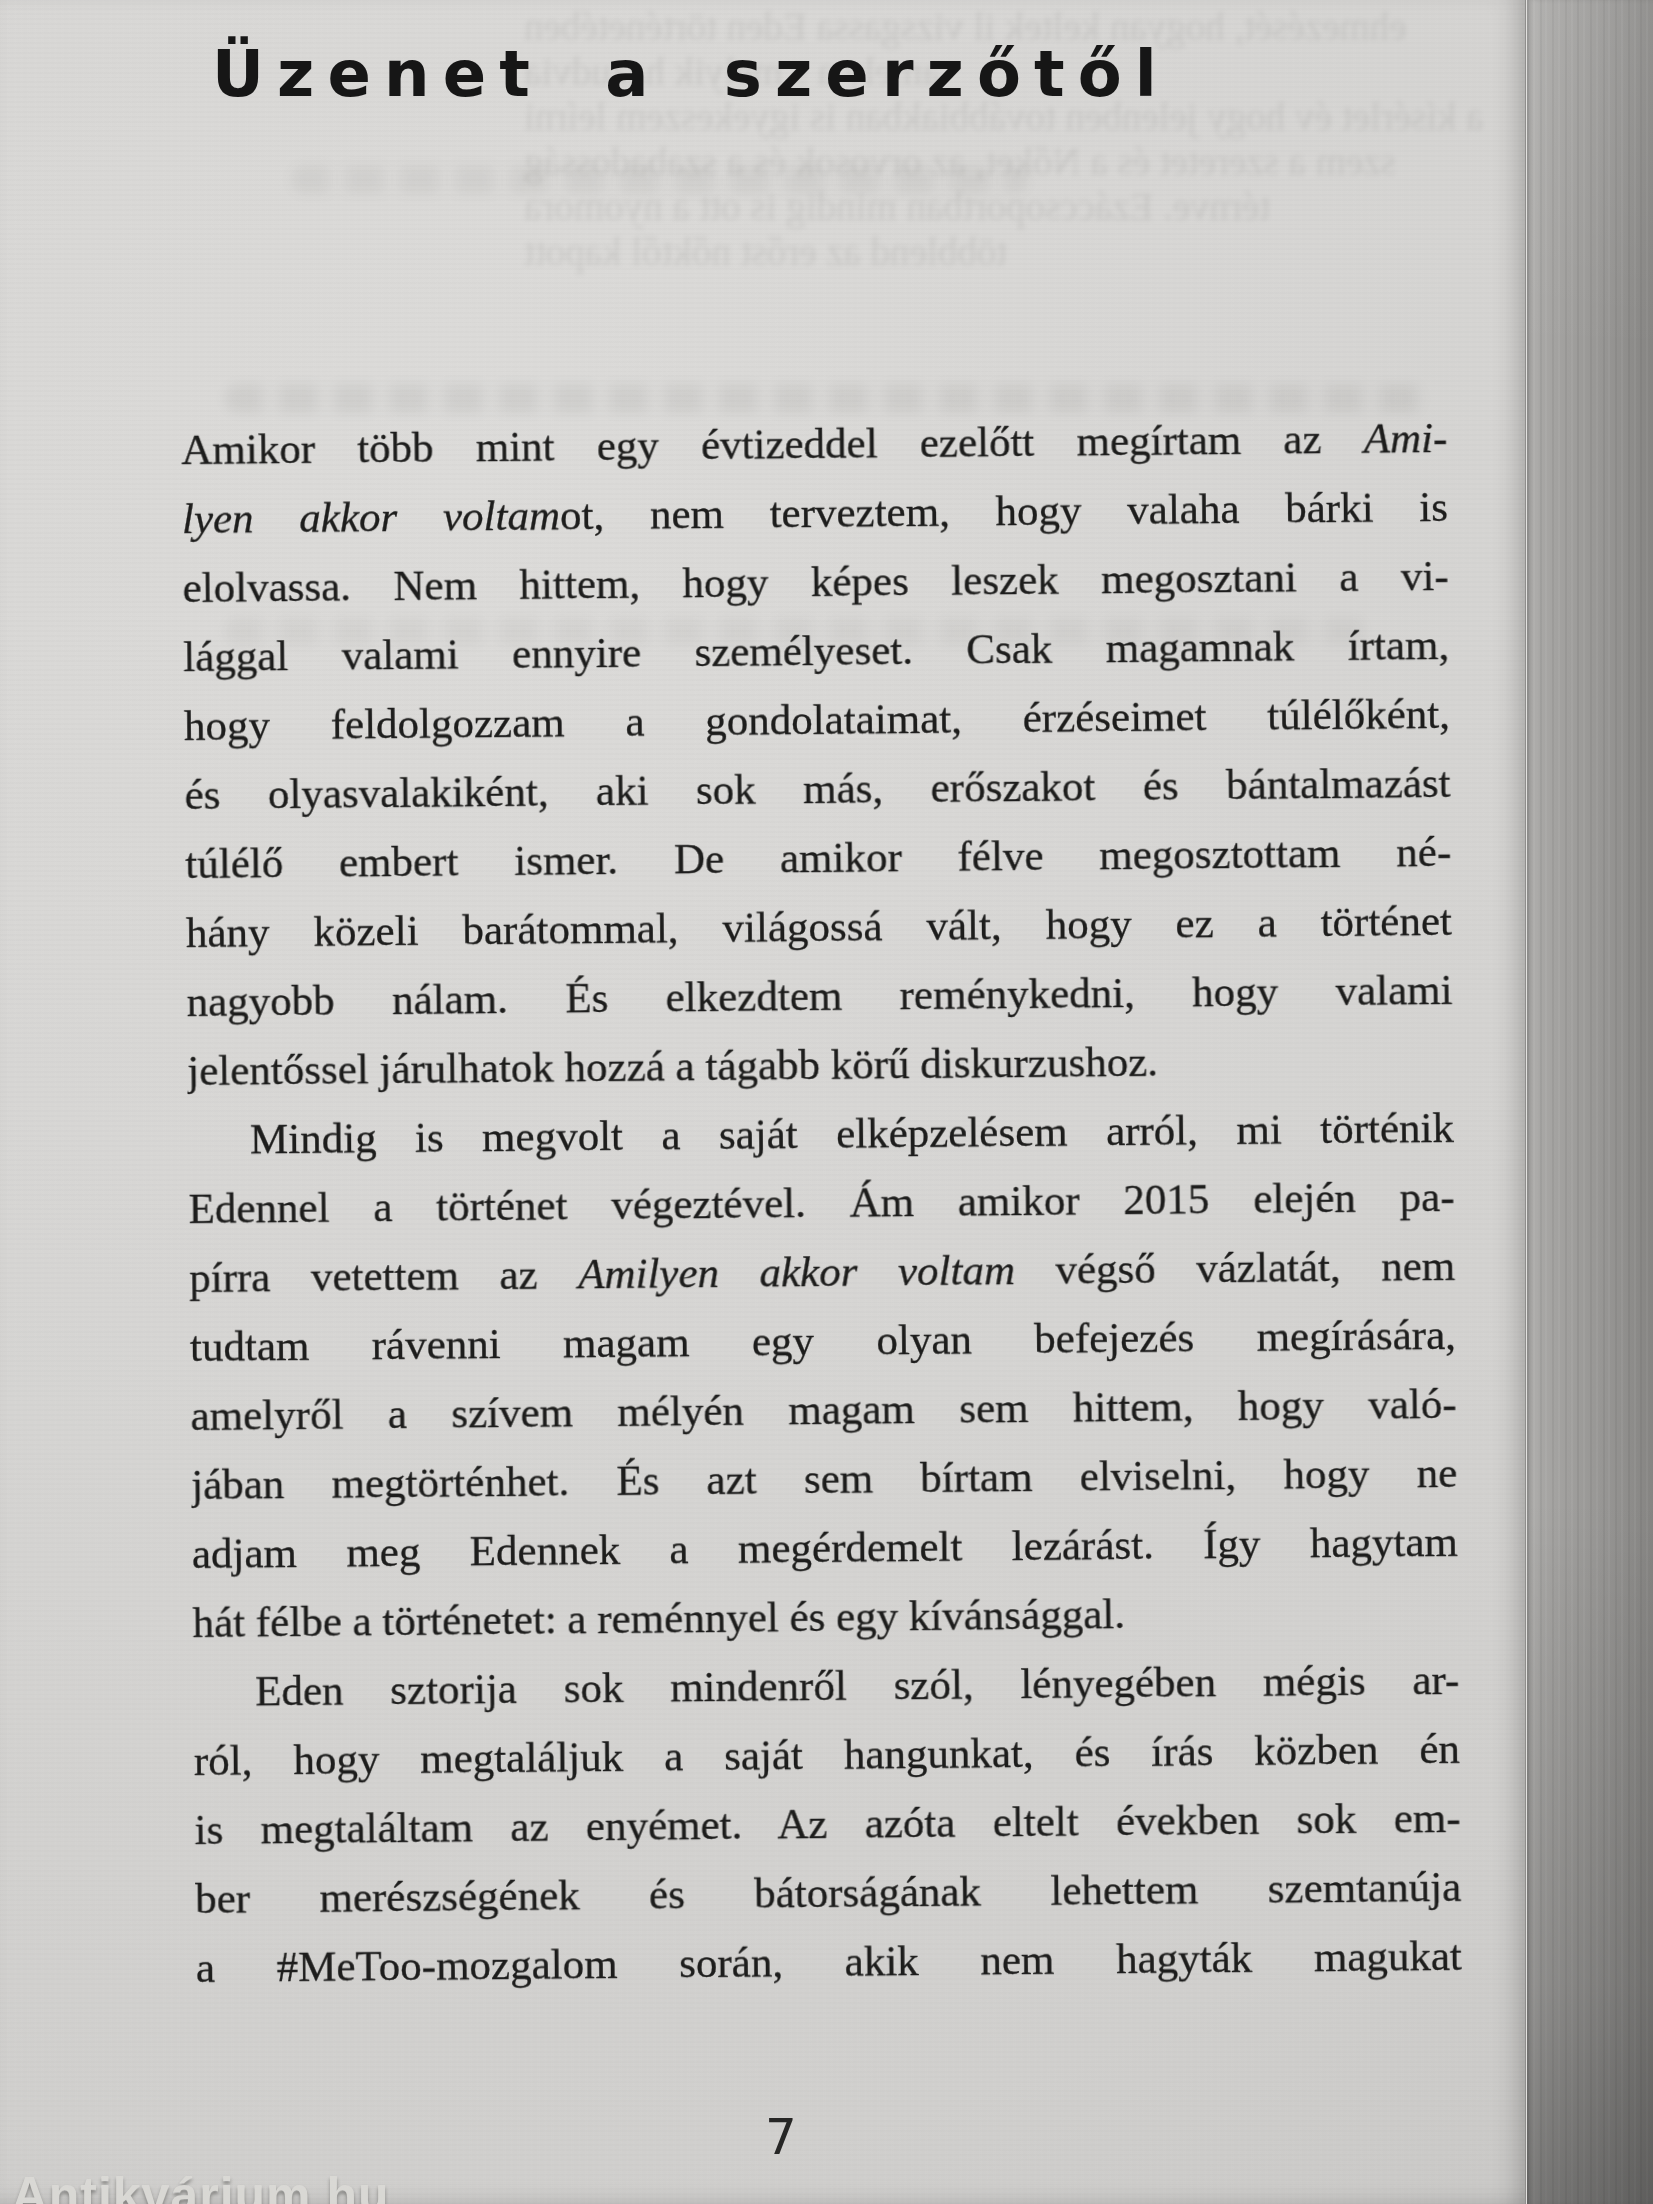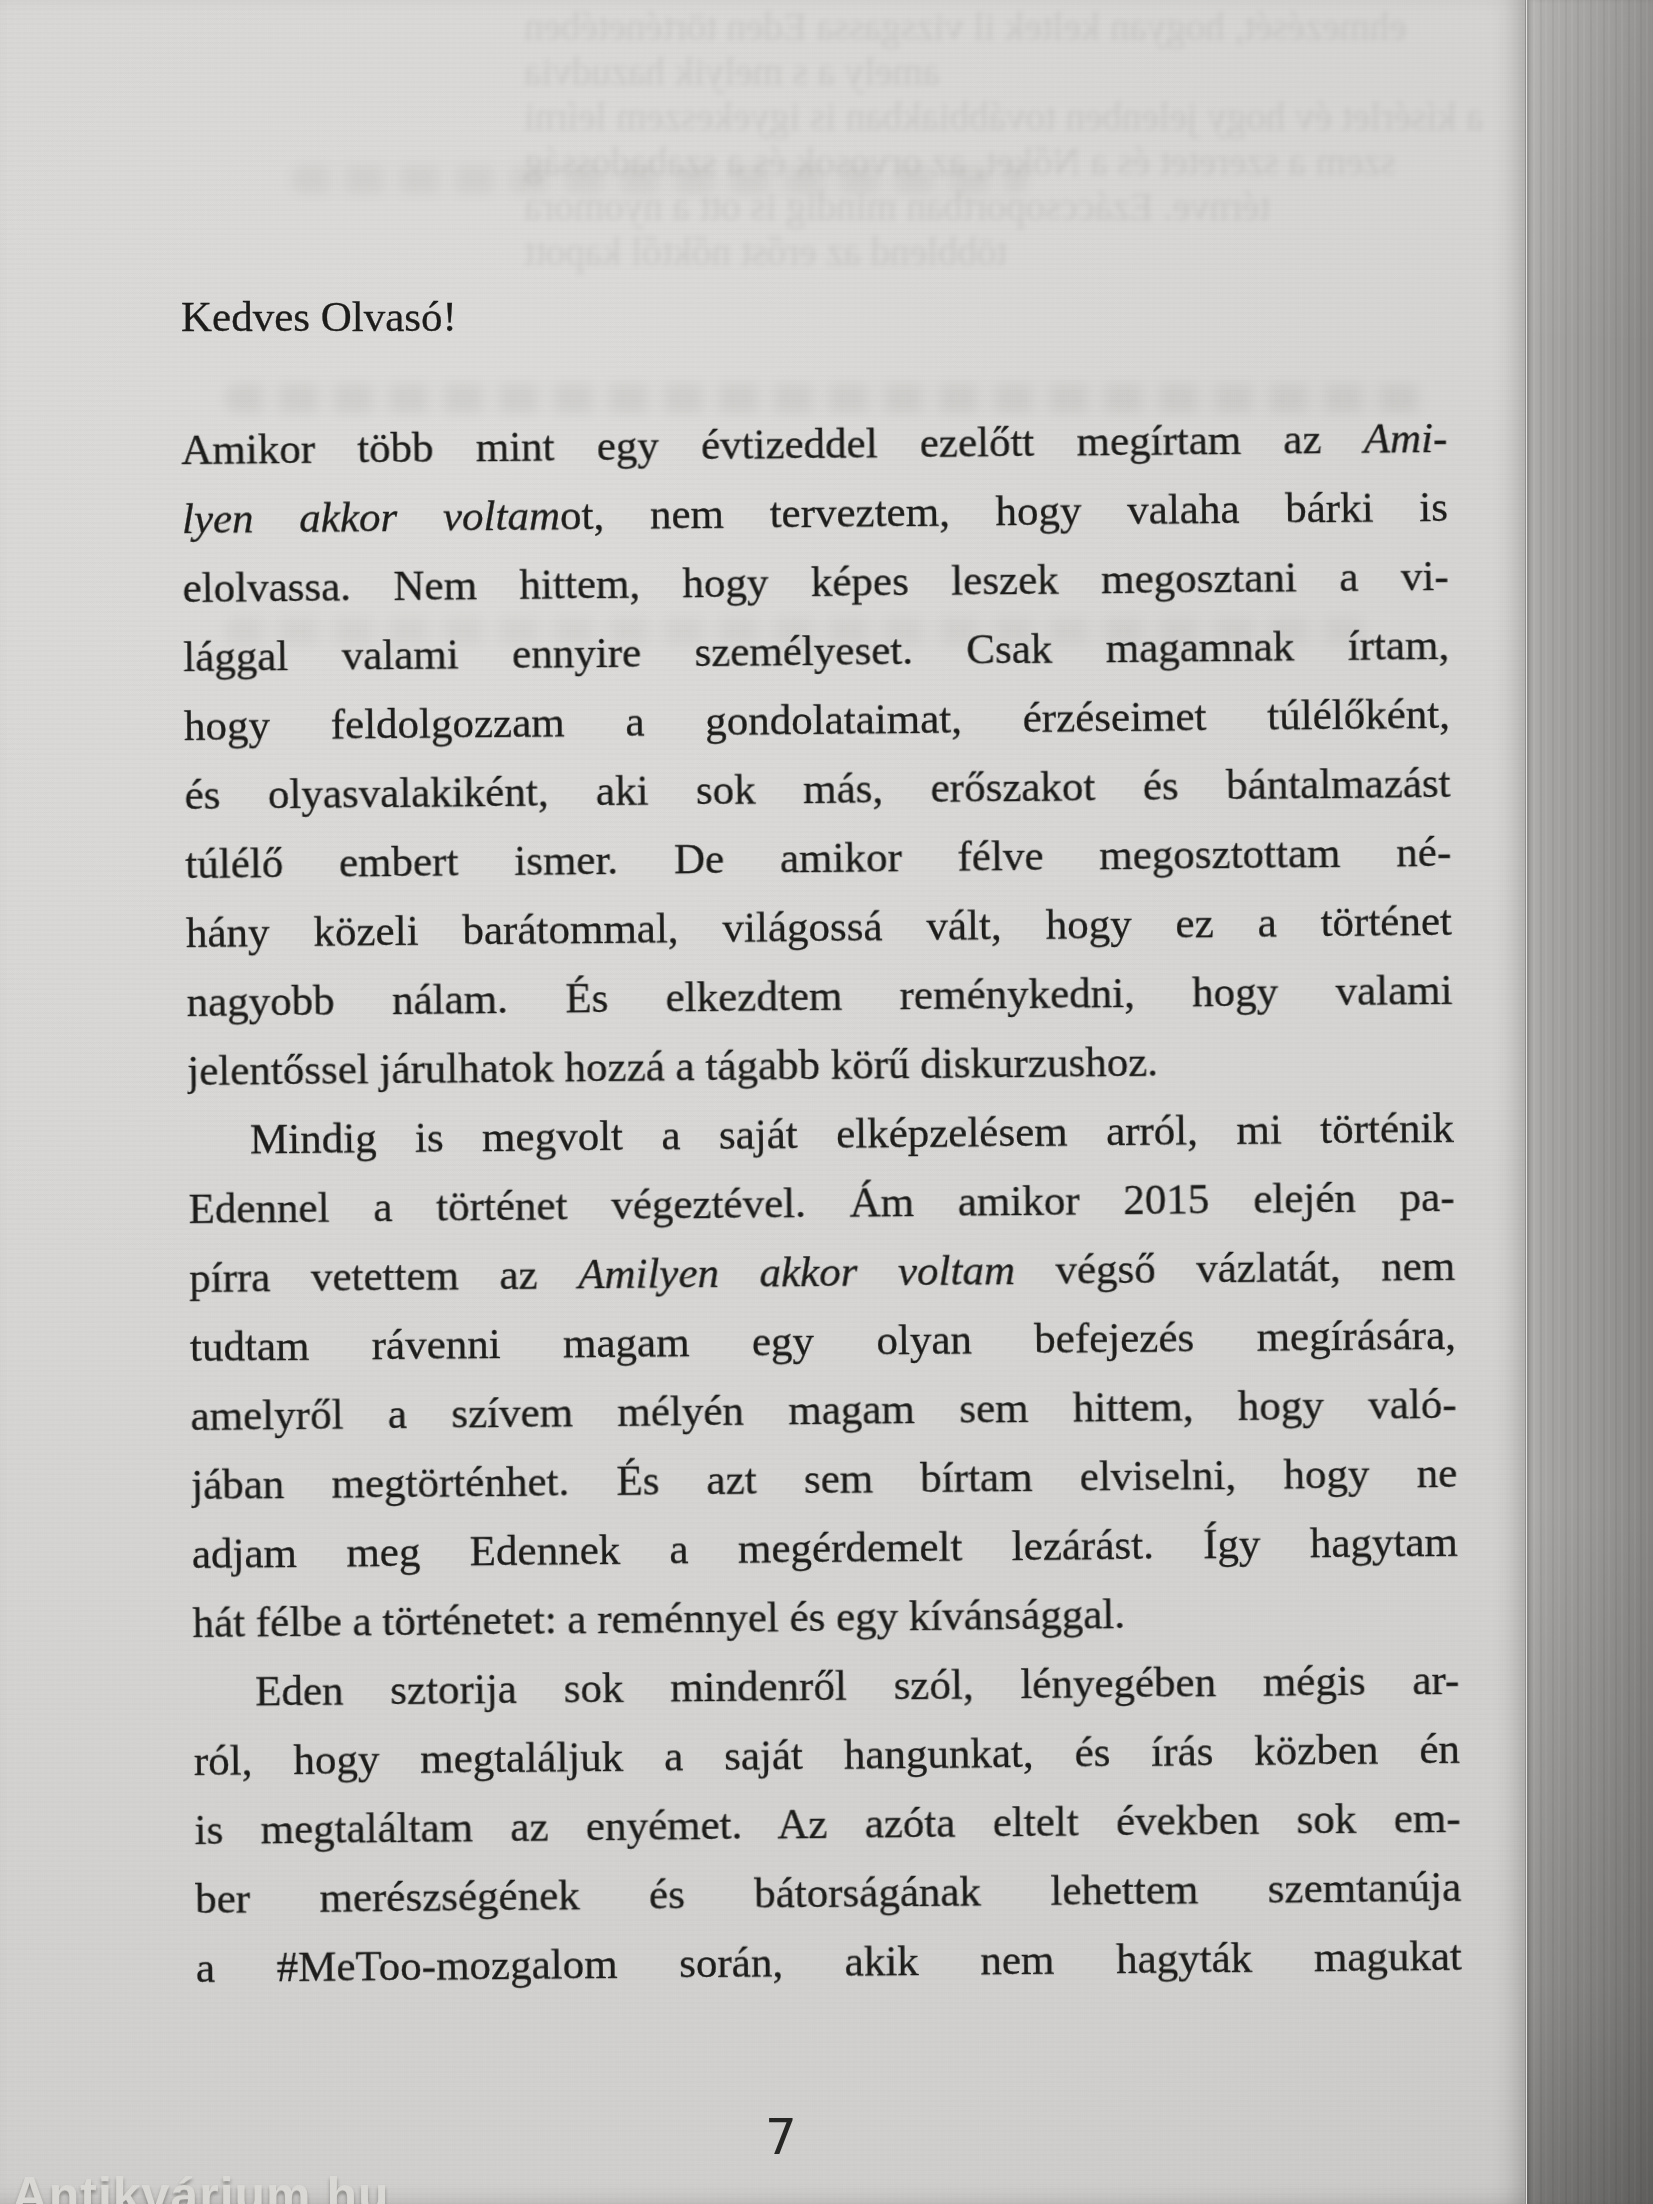--- a/index.html
+++ b/index.html
@@ -165,22 +165,22 @@
       <div>amely a s melyik hazudvia</div>
       <div>a kísérlet év hogy jelenben továbbiakban is igyekeszem leírni</div>
       <div>szem a szeretet és a Nőket, az orvosok és a szabadosság</div>
       <div>térnve. Ezáccsoportban mindig is ott a nyomora</div>
       <div>többlend az erőst nőktől kapott</div>
     </div>
   <div class="ghost-band b1"></div>
   <div class="ghost-band b2"></div>
   <div class="ghost-band b3"></div>
 
-
-  <div class="salutation">Kedves Olvasó!</div>
+  <div class="title">Üzenet a szerzőtől</div>
+
 
   <div class="body-block" id="body-block">
       <div class="para">
         <div class="line jl"><span>Amikor több mint egy évtizeddel ezelőtt megírtam az </span><em>Ami-</em></div>
         <div class="line jl"><em>lyen akkor voltam</em><span>ot, nem terveztem, hogy valaha bárki is</span></div>
         <div class="line jl"><span>elolvassa. Nem hittem, hogy képes leszek megosztani a vi-</span></div>
         <div class="line jl"><span>lággal valami ennyire személyeset. Csak magamnak írtam,</span></div>
         <div class="line jl"><span>hogy feldolgozzam a gondolataimat, érzéseimet túlélőként,</span></div>
         <div class="line jl"><span>és olyasvalakiként, aki sok más, erőszakot és bántalmazást</span></div>
         <div class="line jl"><span>túlélő embert ismer. De amikor félve megosztottam né-</span></div>

